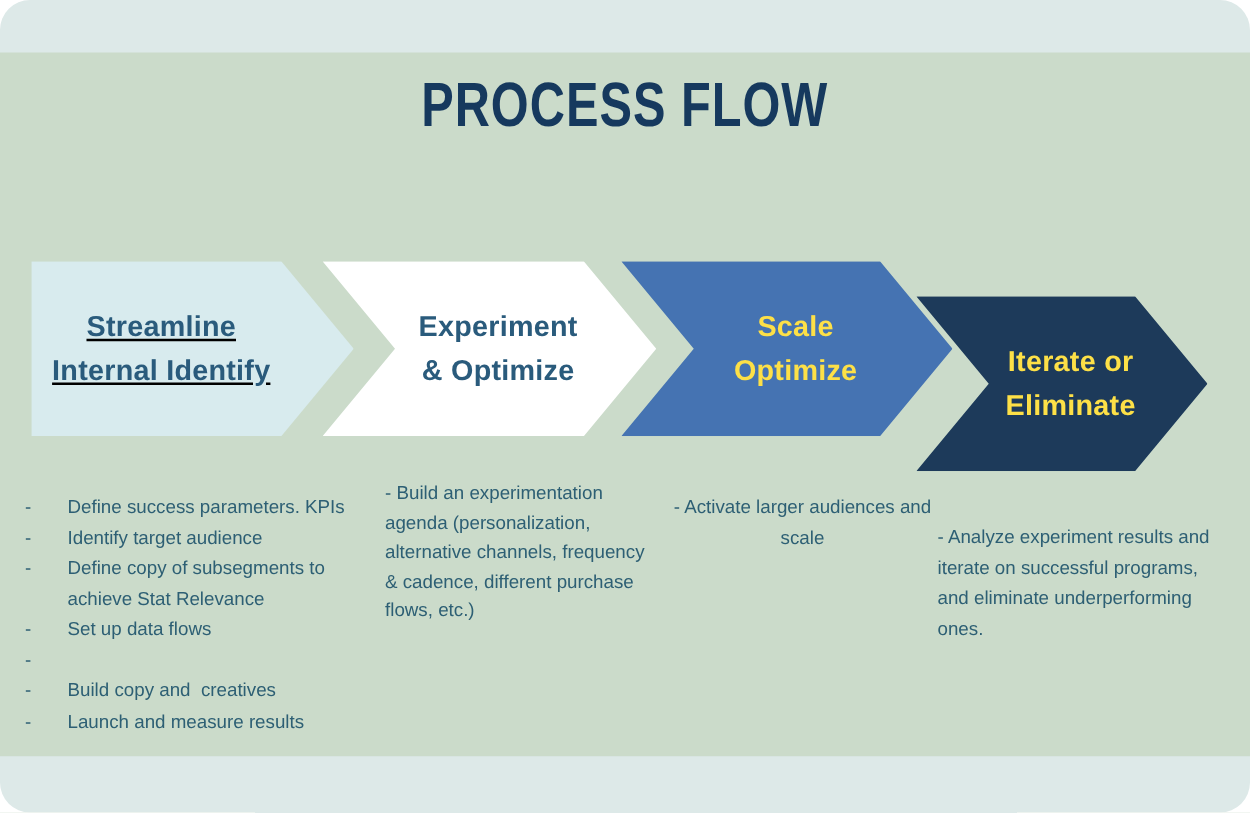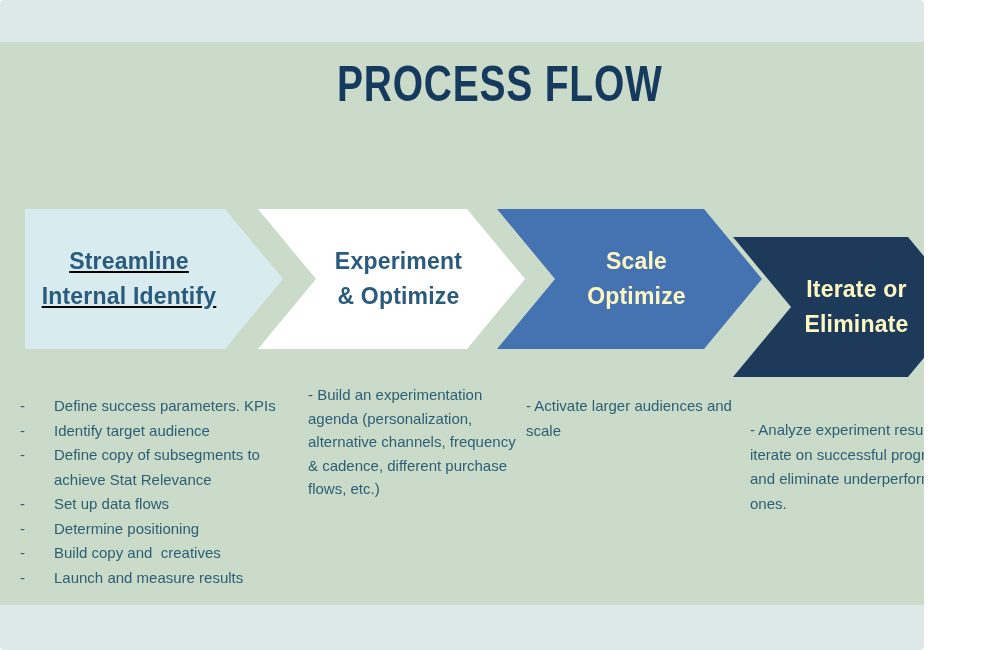--- a/index.html
+++ b/index.html
@@ -3,24 +3,24 @@
 <meta charset="utf-8">
 <style>
   html, body {
     margin: 0;
     padding: 0;
     background: #ffffff;
     font-family: "Liberation Sans", sans-serif;
   }
   .card {
     position: relative;
-    width: 924px;
+    width: 1000px;
     height: 650px;
     background: #dde9e8;
-    border-radius: 4px;
+    border-radius: 24px;
     overflow: hidden;
   }
   .content-panel {
     position: absolute;
     top: 42px;
     left: 0;
     width: 1000px;
     height: 563px;
     background: #cbdbca;
   }
@@ -82,31 +82,31 @@
     clip-path: polygon(0 0, calc(100% - 58px) 0, 100% 50%, calc(100% - 58px) 100%, 0 100%, 58px 50%);
     padding-left: 44px; padding-right: 30px; box-sizing: border-box;
   }
   .step-4 {
     left: 733px; width: 233px;
     background: #1d3a5a;
     clip-path: polygon(0 0, calc(100% - 58px) 0, 100% 50%, calc(100% - 58px) 100%, 0 100%, 58px 50%);
     padding-left: 44px; padding-right: 30px; box-sizing: border-box; margin-top: 28px;
   }
   .dark-label { color: #2a5b7c; }
-  .light-label { color: #fef9c3; }
+  .light-label { color: #fde047; }
   
   .detail {
     position: absolute;
     color: #2d5f74;
     font-size: 15px;
     line-height: 24.5px;
   }
   .detail-1 { left: 16px;  top: 394px; width: 296px; }
   .detail-2 { left: 308px; top: 383px; width: 212px; line-height: 23.5px; }
-  .detail-3 { left: 526px; top: 394px; width: 232px; }
+  .detail-3 { left: 526px; top: 394px; width: 232px; text-align: center; }
   .detail-4 { left: 750px; top: 394px; width: 236px; margin-top: 24px; }
   .bullet-row { display: flex; }
   .bullet-marker {
     flex: 0 0 34px;
     text-align: left;
     padding-left: 4px;
   }
   .bullet-text { flex: 1; white-space: pre-wrap; }
   .note { white-space: pre-wrap; }
 </style>
@@ -159,21 +159,20 @@
     <div class="bullet-row">
       <span class="bullet-marker">-</span>
       <span class="bullet-text">Define copy of subsegments to achieve Stat Relevance</span>
     </div>
     <div class="bullet-row">
       <span class="bullet-marker">-</span>
       <span class="bullet-text">Set up data flows</span>
     </div>
     <div class="bullet-row">
       <span class="bullet-marker">-</span>
-      <span class="bullet-text">Determine positioning</span>
     </div>
     <div class="bullet-row">
       <span class="bullet-marker">-</span>
       <span class="bullet-text">Build copy and  creatives</span>
     </div>
     <div class="bullet-row">
       <span class="bullet-marker">-</span>
       <span class="bullet-text">Launch and measure results</span>
     </div>
   </div>

